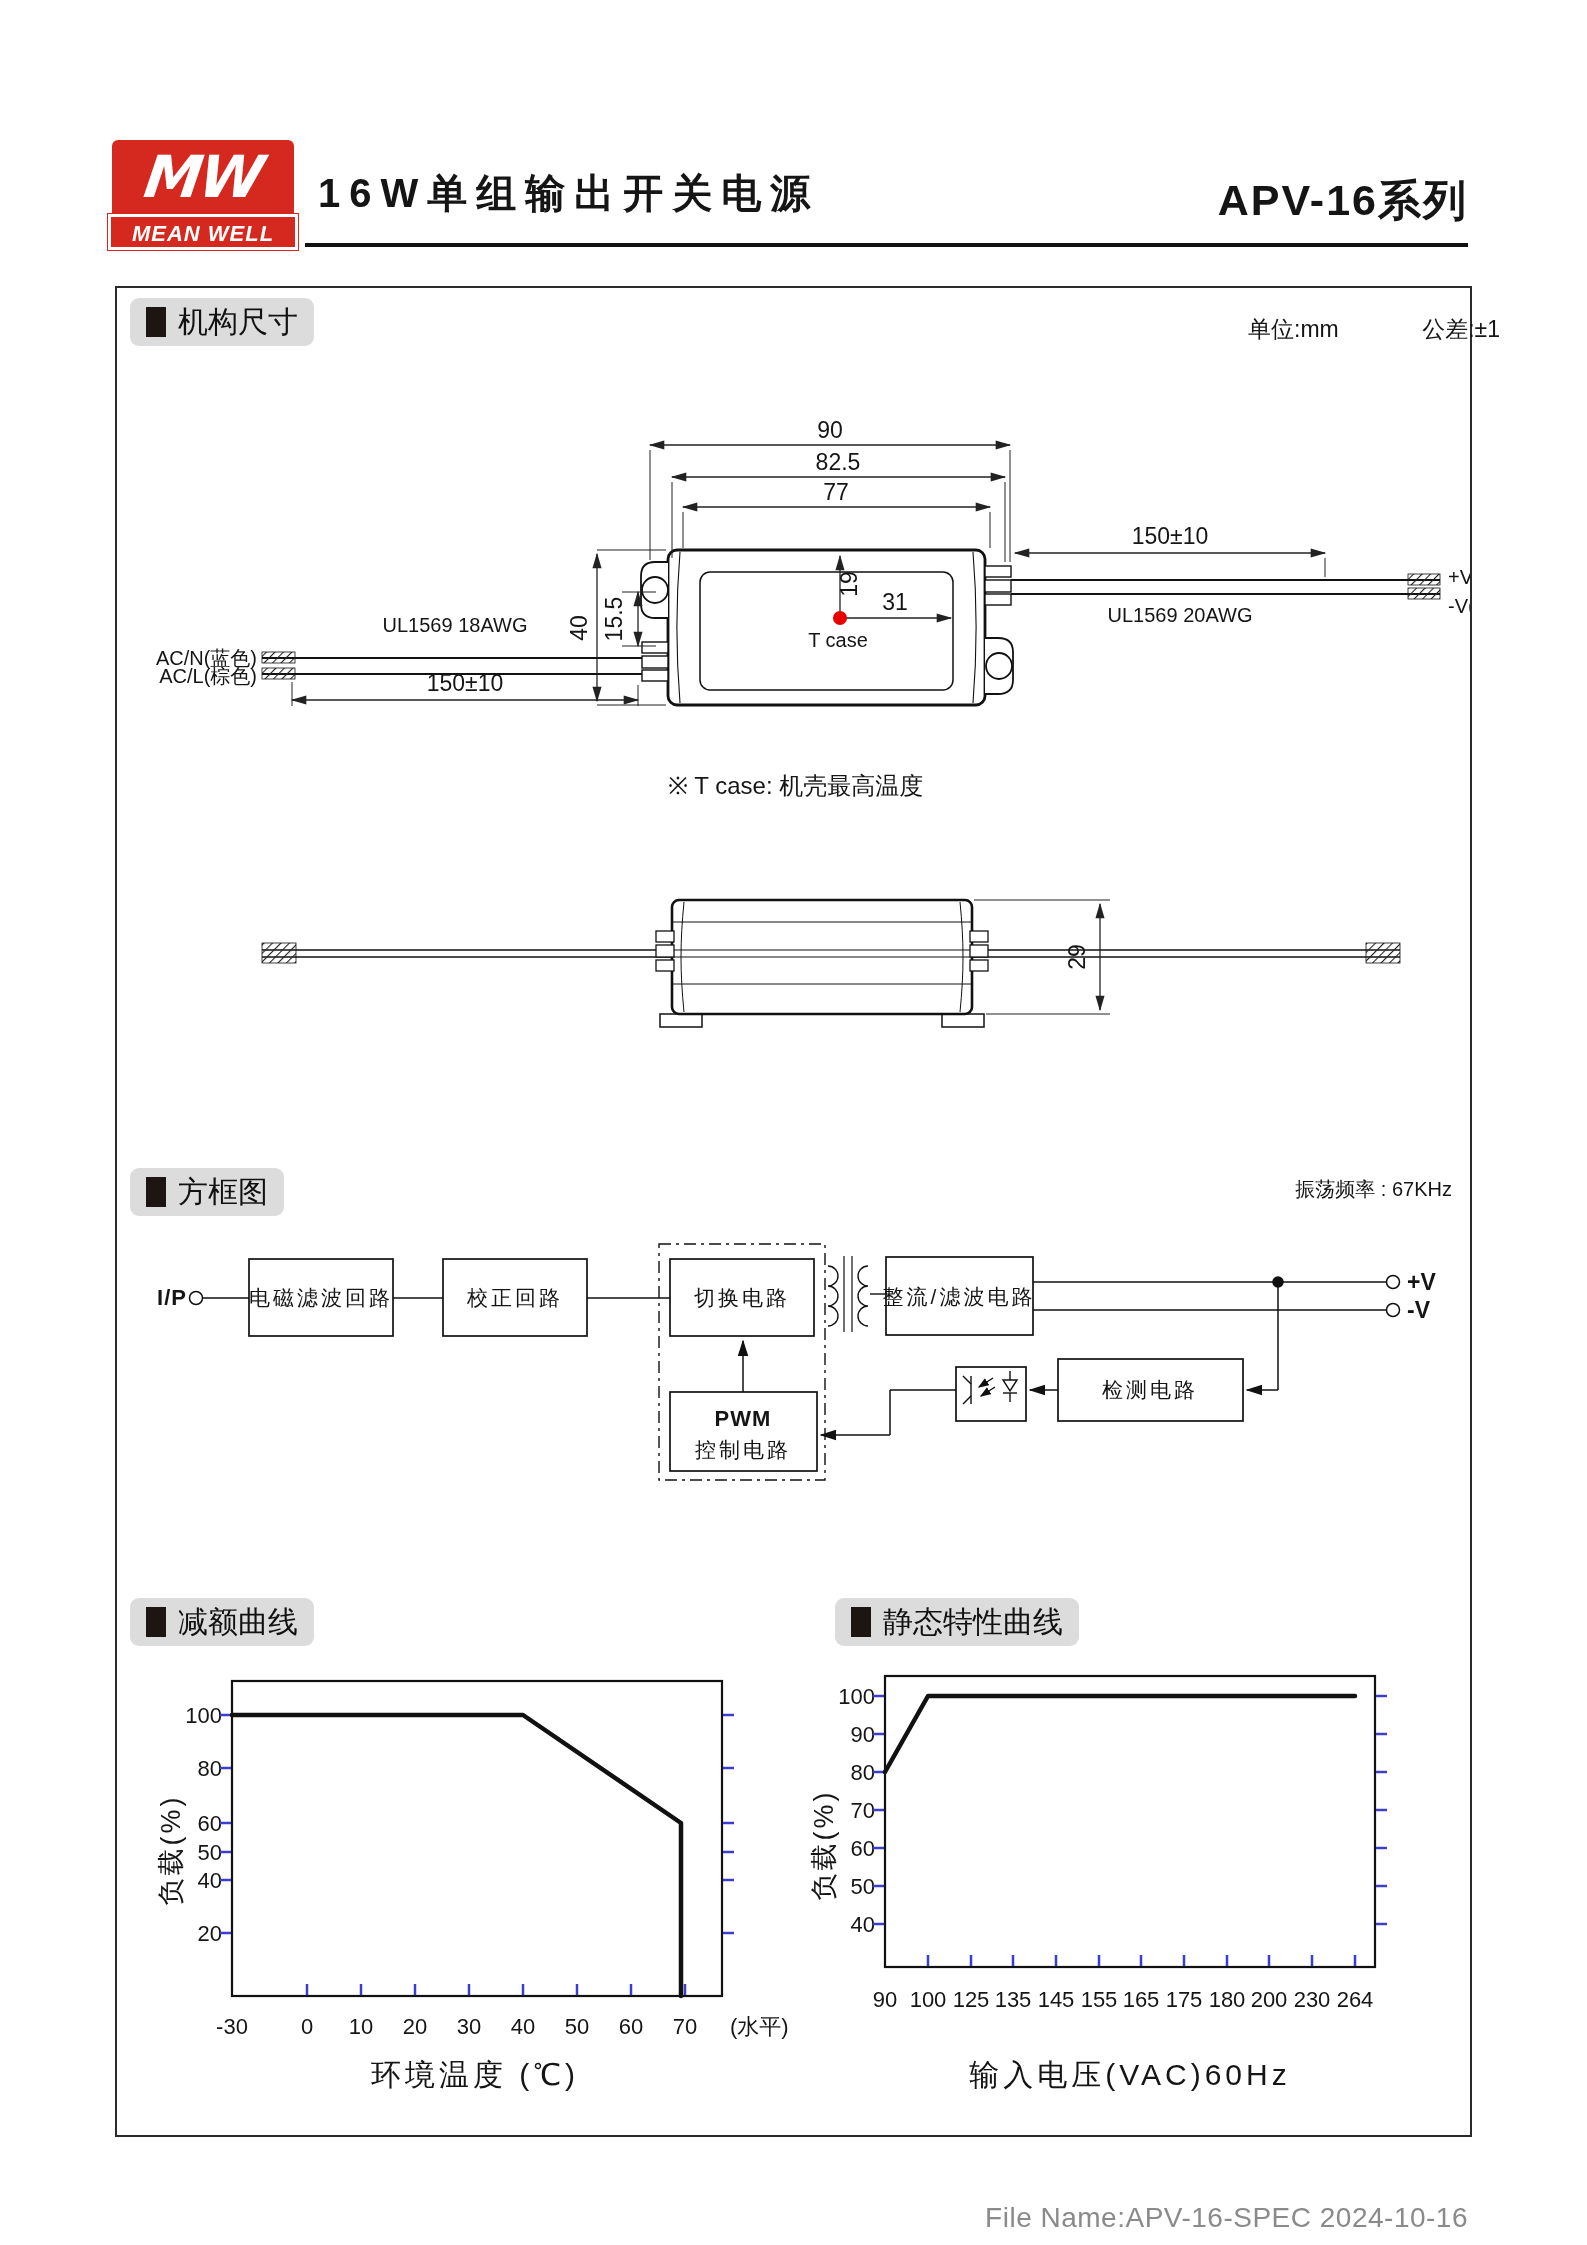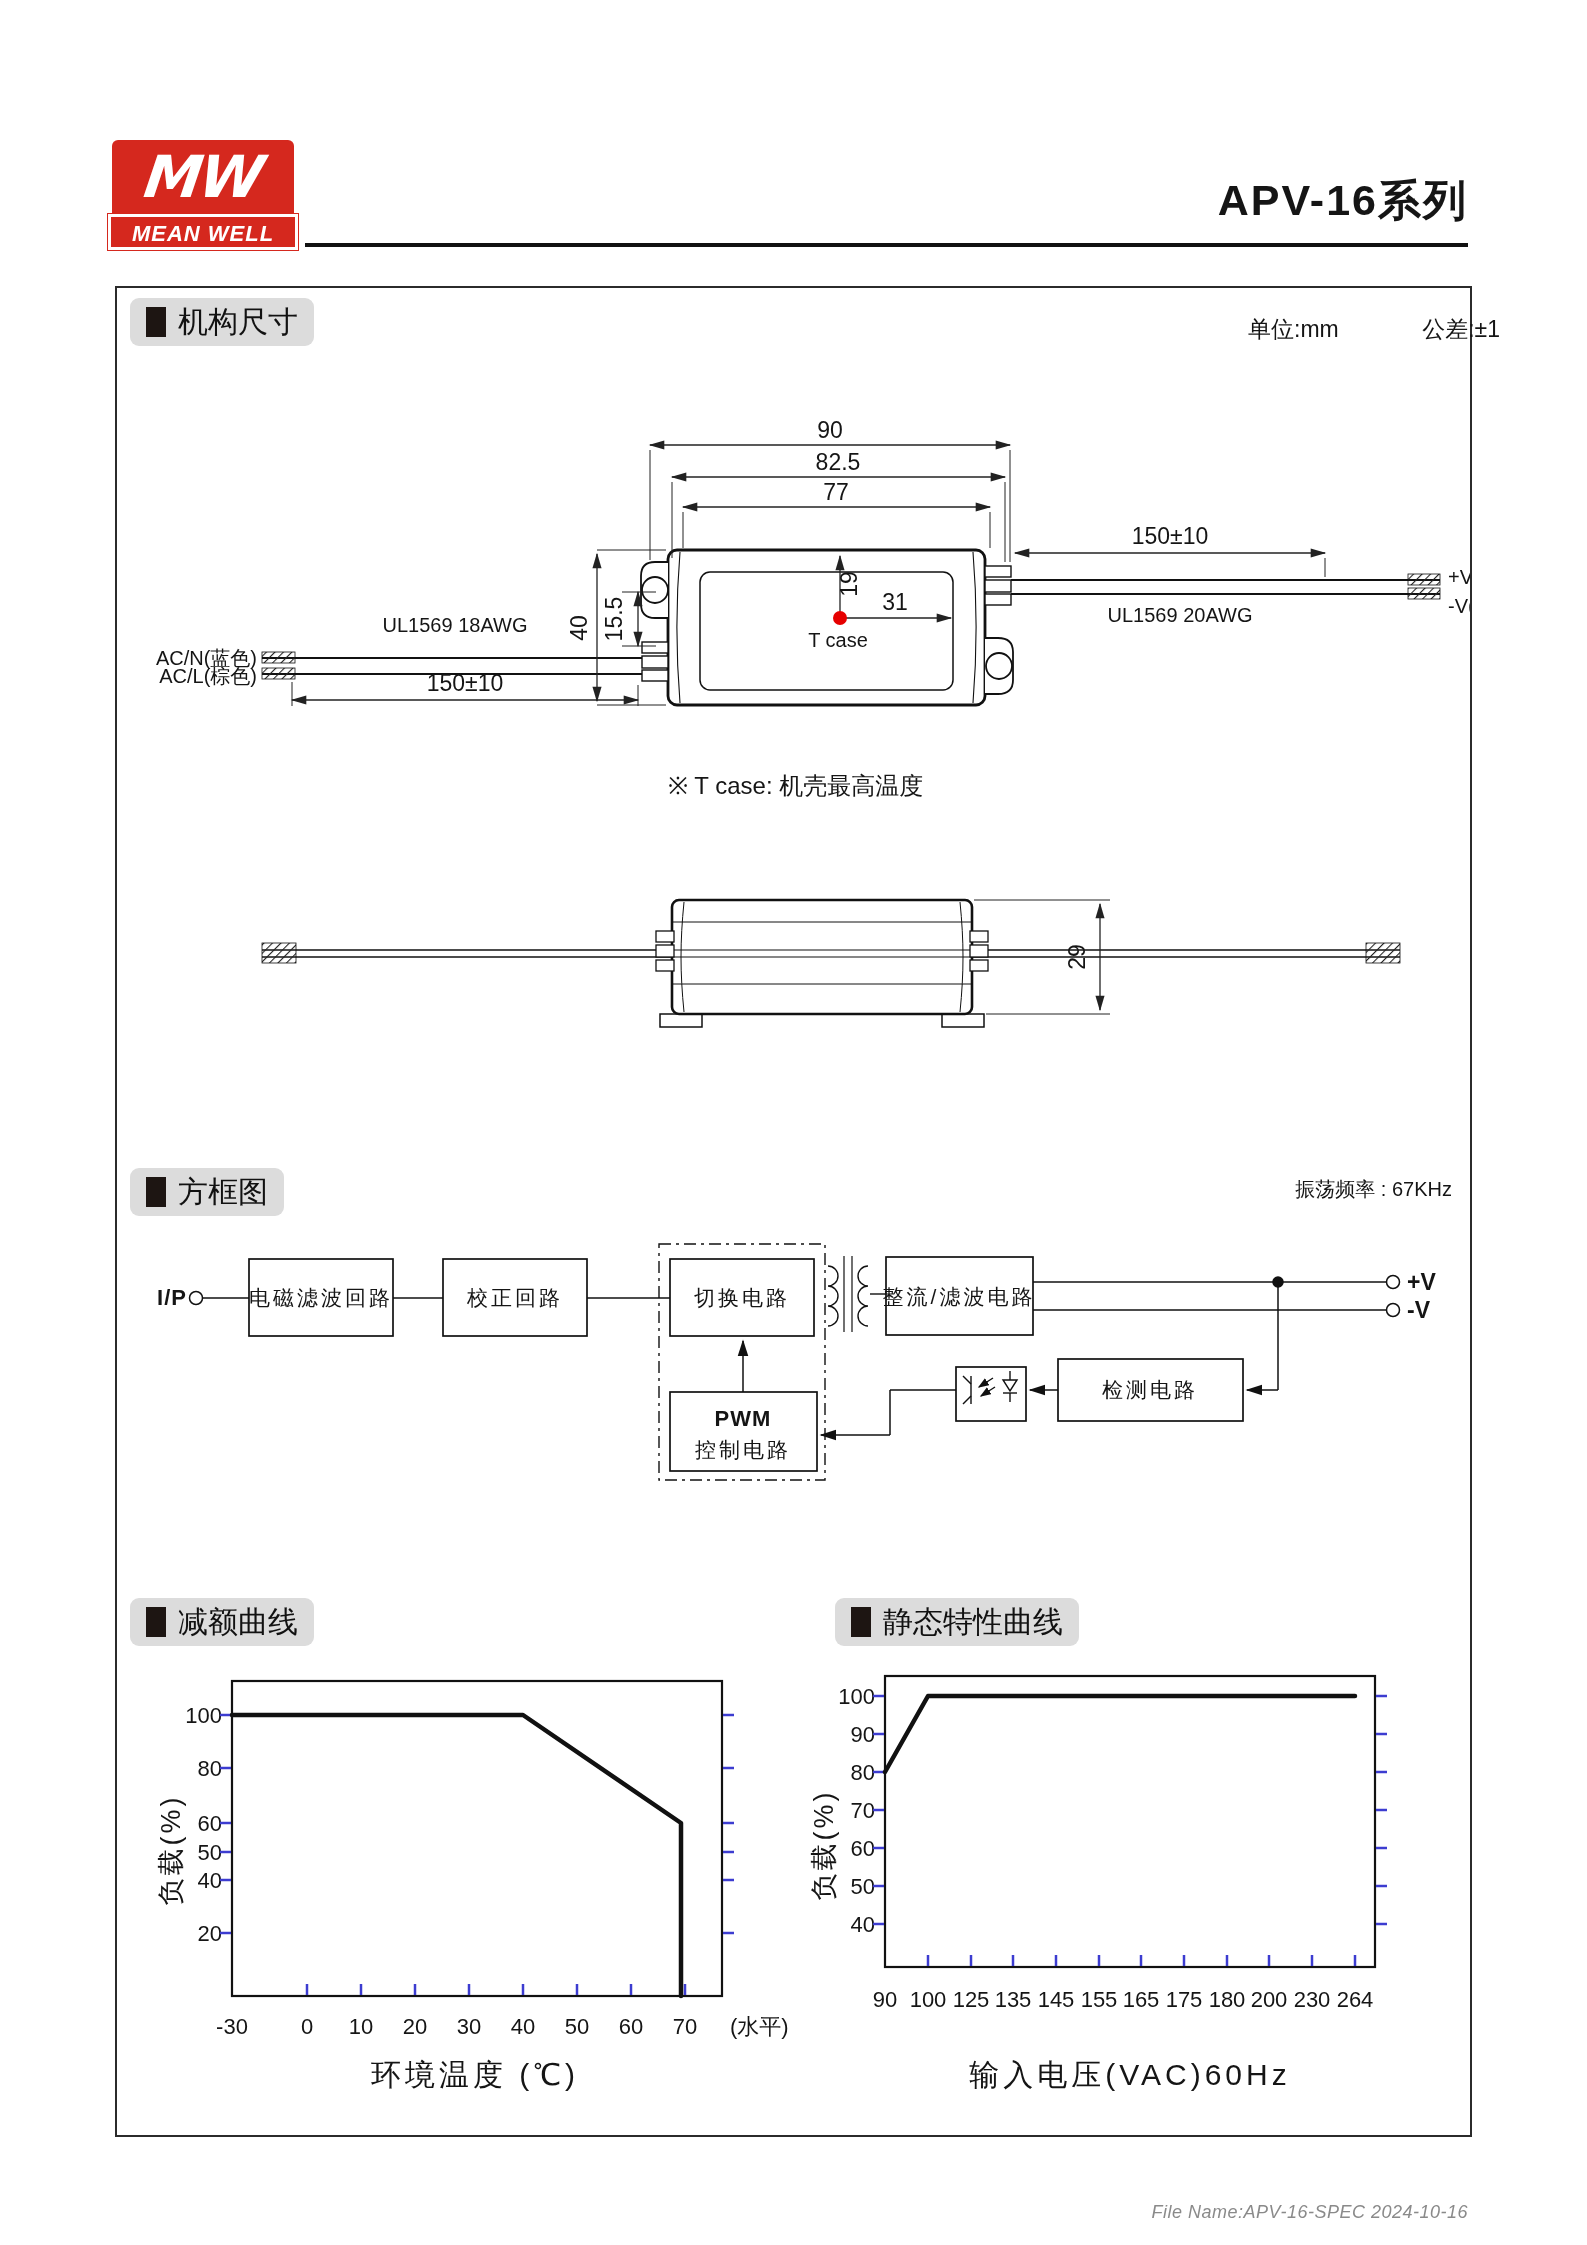--- a/index.html
+++ b/index.html
@@ -17,22 +17,22 @@
   #page-title{left:318px;top:166px;font-size:40px;font-weight:600;letter-spacing:9px;white-space:nowrap;}
   #series-title{left:1000px;top:172px;width:468px;text-align:right;font-size:43px;font-weight:700;letter-spacing:2px;}
   #title-rule{left:305px;top:243px;width:1163px;height:4px;background:#111;}
   #main-border{left:115px;top:286px;width:1353px;height:1847px;border:2px solid #2b2b2b;}
   
   .sec-label{background:#dcdcdc;height:48px;display:flex;align-items:center;gap:12px;
              padding:0 16px;font-size:30px;font-weight:500;color:#111;white-space:nowrap;border-radius:9px;}
   .sec-label .sq{width:20px;height:30px;background:#1d1512;flex:0 0 auto;}
   #unit-note{left:1200px;top:314px;width:252px;display:flex;justify-content:space-between;font-size:23px;margin-left:48px;}
   #freq-note{left:1190px;top:1176px;width:262px;text-align:right;font-size:20px;}
-  #footer-note{left:960px;top:2202px;width:508px;text-align:right;font-size:18px;
-               font-style:italic;color:#8a8a8a;letter-spacing:0.5px;}
+  #footer-note{left:960px;top:2202px;width:508px;text-align:right;font-size:28px;
+               color:#8a8a8a;letter-spacing:0.5px;}
   
   svg{font-family:"Liberation Sans",sans-serif;}
   svg text{fill:#151515;}
   .dim-t{font-size:23px;}
   .lab-t{font-size:20px;}
   .note-t{font-size:24px;}
   .blk-t{font-size:21px;letter-spacing:3px;}
   .blk-b{font-size:22px;font-weight:700;letter-spacing:1px;}
   .term-t{font-size:23px;font-weight:600;}
   .tick{stroke:#3c3cd0;stroke-width:2.5;}
@@ -46,20 +46,21 @@
 <body>
 
 <div id="page">
 
   <div class="abs" id="logo-box">
     <span id="logo-mw">MW</span>
   </div>
   <div class="abs" id="logo-banner">
     <span id="logo-brand">MEAN WELL</span>
   </div>
+  <div class="abs" id="page-title">16W单组输出开关电源</div>
   <div class="abs" id="series-title">APV-16系列</div>
   <div class="abs" id="title-rule"></div>
 
   <div class="abs" id="main-border"></div>
 
   <div class="abs sec-label" style="left:130px;top:298px;">
     <span class="sq"></span>
     <span>机构尺寸</span>
   </div>
   <div class="abs" id="unit-note">

